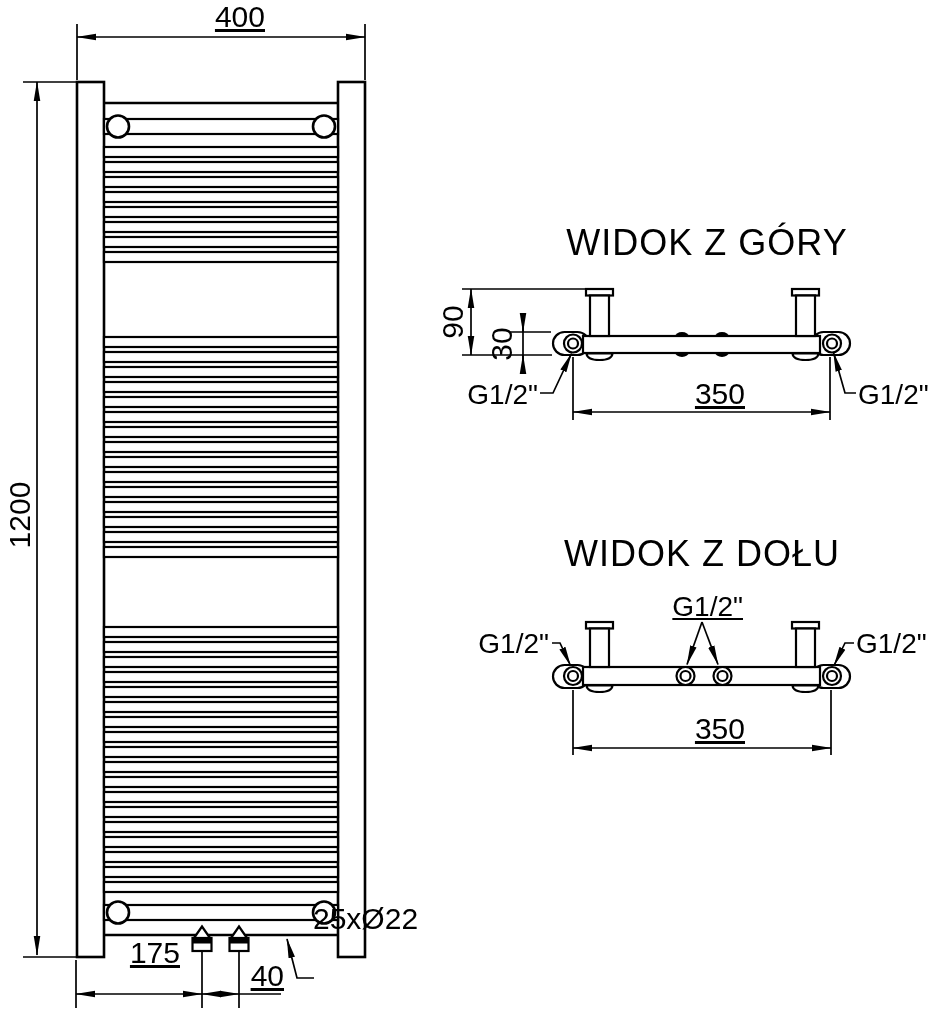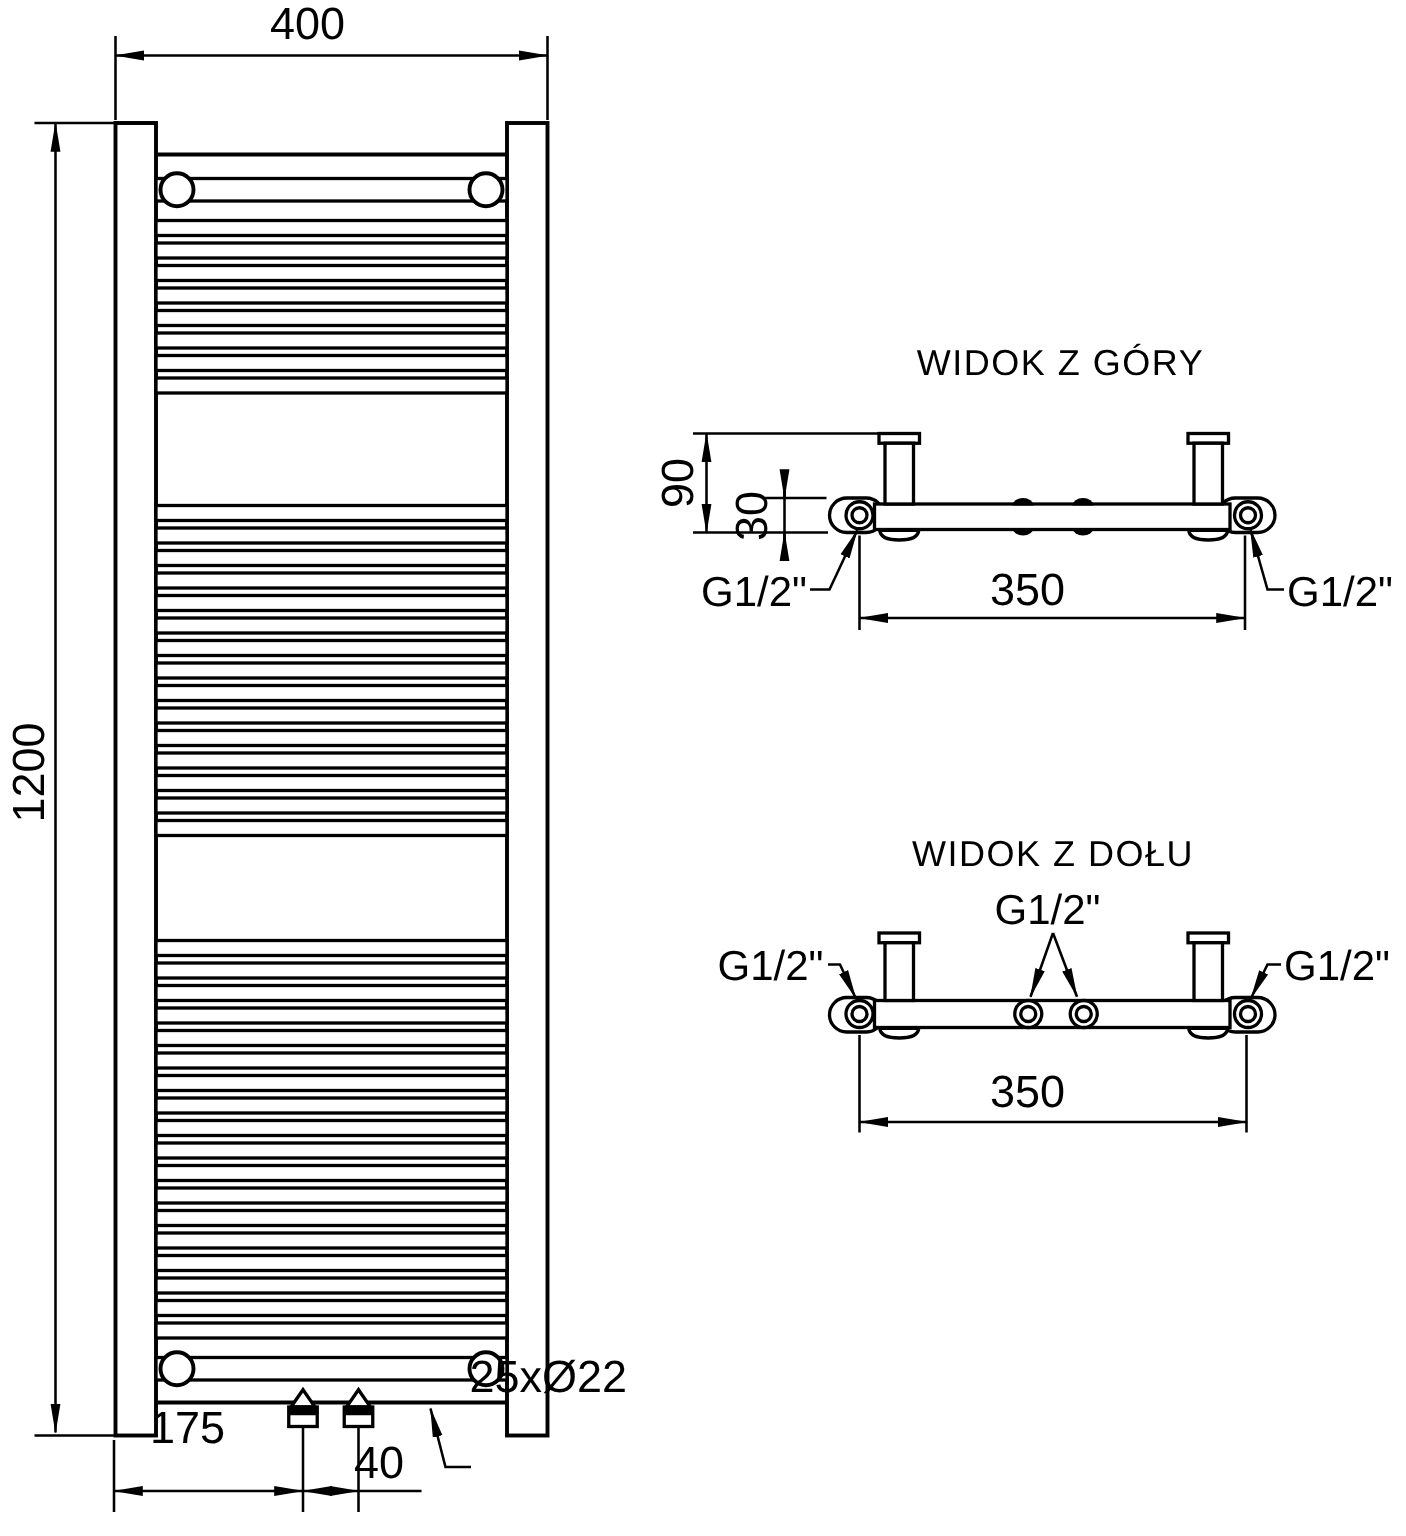--- a/index.html
+++ b/index.html
@@ -12,27 +12,27 @@
     overflow:hidden;
   }
   #draw{position:absolute;left:0;top:0;}
   .lbl{
     position:absolute;
     font-size:30px;
     line-height:30px;
     color:#000;
     white-space:nowrap;
   }
-  .lbl.center{text-align:left;}
+  .lbl.center{text-align:right;text-decoration:underline;}
   .lbl.right{text-align:right;}
   .lbl.small{font-size:28px;line-height:28px;}
   .rot{transform:rotate(-90deg);transform-origin:center center;text-align:center;}
   .title{
     position:absolute;
-    font-size:24px;line-height:30px;
+    font-size:36px;line-height:30px;
     text-align:center;letter-spacing:1px;
     white-space:nowrap;
   }
   
   .ol{fill:#ffffff;stroke:#000;stroke-width:2.6;}   
   .ol2{fill:#ffffff;stroke:#000;stroke-width:2.2;}  
   .ln{stroke:#000;stroke-width:2.6;fill:none;}
   .thin{stroke:#000;stroke-width:1.7;fill:none;}
   .blk{fill:#000;stroke:none;}
 </style>
@@ -228,19 +228,19 @@
   <div class="lbl center" style="left:236px;top:961px;width:48px;">40</div>
   <div class="lbl" style="left:313px;top:904px;">25xØ22</div>
 
   <div class="title" style="left:562px;top:228px;width:290px;">WIDOK Z GÓRY</div>
   <div class="lbl rot" style="left:418px;top:307px;width:70px;height:30px;">90</div>
   <div class="lbl rot" style="left:467px;top:329px;width:70px;height:30px;">30</div>
   <div class="lbl center" style="left:660px;top:379px;width:85px;">350</div>
   <div class="lbl small right" style="left:458px;top:381px;width:80px;">G1/2"</div>
   <div class="lbl small" style="left:858px;top:381px;width:78px;">G1/2"</div>
 
-  <div class="title" style="left:557px;top:539px;width:290px;margin-top:16px;">WIDOK Z DOŁU</div>
+  <div class="title" style="left:557px;top:539px;width:290px;">WIDOK Z DOŁU</div>
   <div class="lbl small center" style="left:663px;top:593px;width:80px;">G1/2"</div>
   <div class="lbl small right" style="left:469px;top:630px;width:80px;">G1/2"</div>
   <div class="lbl small" style="left:856px;top:630px;width:78px;">G1/2"</div>
   <div class="lbl center" style="left:660px;top:714px;width:85px;">350</div>
 
 </div>
 
 </body></html>

